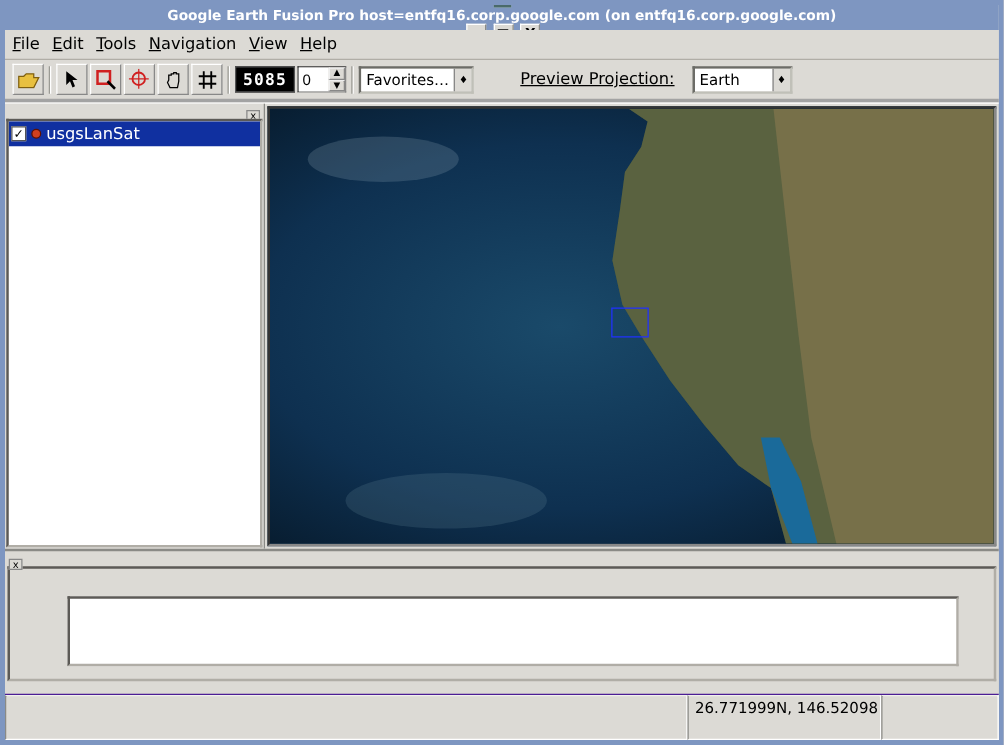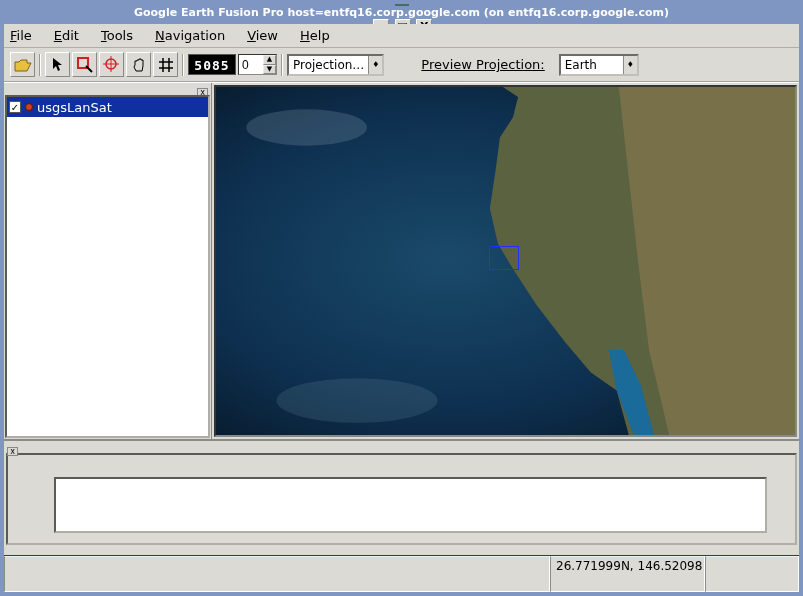--- a/index.html
+++ b/index.html
@@ -41,32 +41,32 @@
   line-height: 1;
 }
 .app-icon {
   width: 14px; height: 14px; background: #cfe4e4; border: 1px solid #4a6a6a;
 }
 .menubar {
   background: #dcdad5;
   padding: 4px 6px;
   border-bottom: 1px solid #b0ada6;
   display: flex;
-  gap: 22px;
+  gap: 10px;
   font-size: 13px;
 }
 .menubar span { cursor: default; }
 .menubar u { text-decoration: underline; }
 .toolbar {
   background: #dcdad5;
   padding: 3px 6px;
   display: flex;
   align-items: center;
   gap: 2px;
-  border-bottom: 1px solid #a3a3a3;
+  border-bottom: 3px solid #a3a3a3;
   height: 34px;
 }
 .tb-btn {
   width: 25px; height: 25px;
   border: 1px solid #888;
   border-top-color: #fff; border-left-color: #fff;
   background: #dcdad5;
   display: inline-flex; align-items: center; justify-content: center;
 }
 .tb-sep { width: 2px; height: 22px; border-left: 1px solid #9a9a94; border-right: 1px solid #fff; margin: 0 2px; }
@@ -269,21 +269,21 @@
     <span class="zoom-display">5085</span>
     <span class="spin">
       <input value="0" style="">
       <span class="spin-btns">
         <div>▲</div>
         <div>▼</div>
       </span>
     </span>
     <span class="tb-sep"></span>
     <span class="combo">
-      <span class="ctext">Projection…</span>
+      <span class="ctext">Favorites…</span>
       <span class="cbtn">♦</span>
     </span>
     <span class="proj-label">Preview Projection:</span>
     <span class="combo">
       <span class="ctext" style="min-width:62px">Earth</span>
       <span class="cbtn">♦</span>
     </span>
   </div>
 
   <div class="content">

